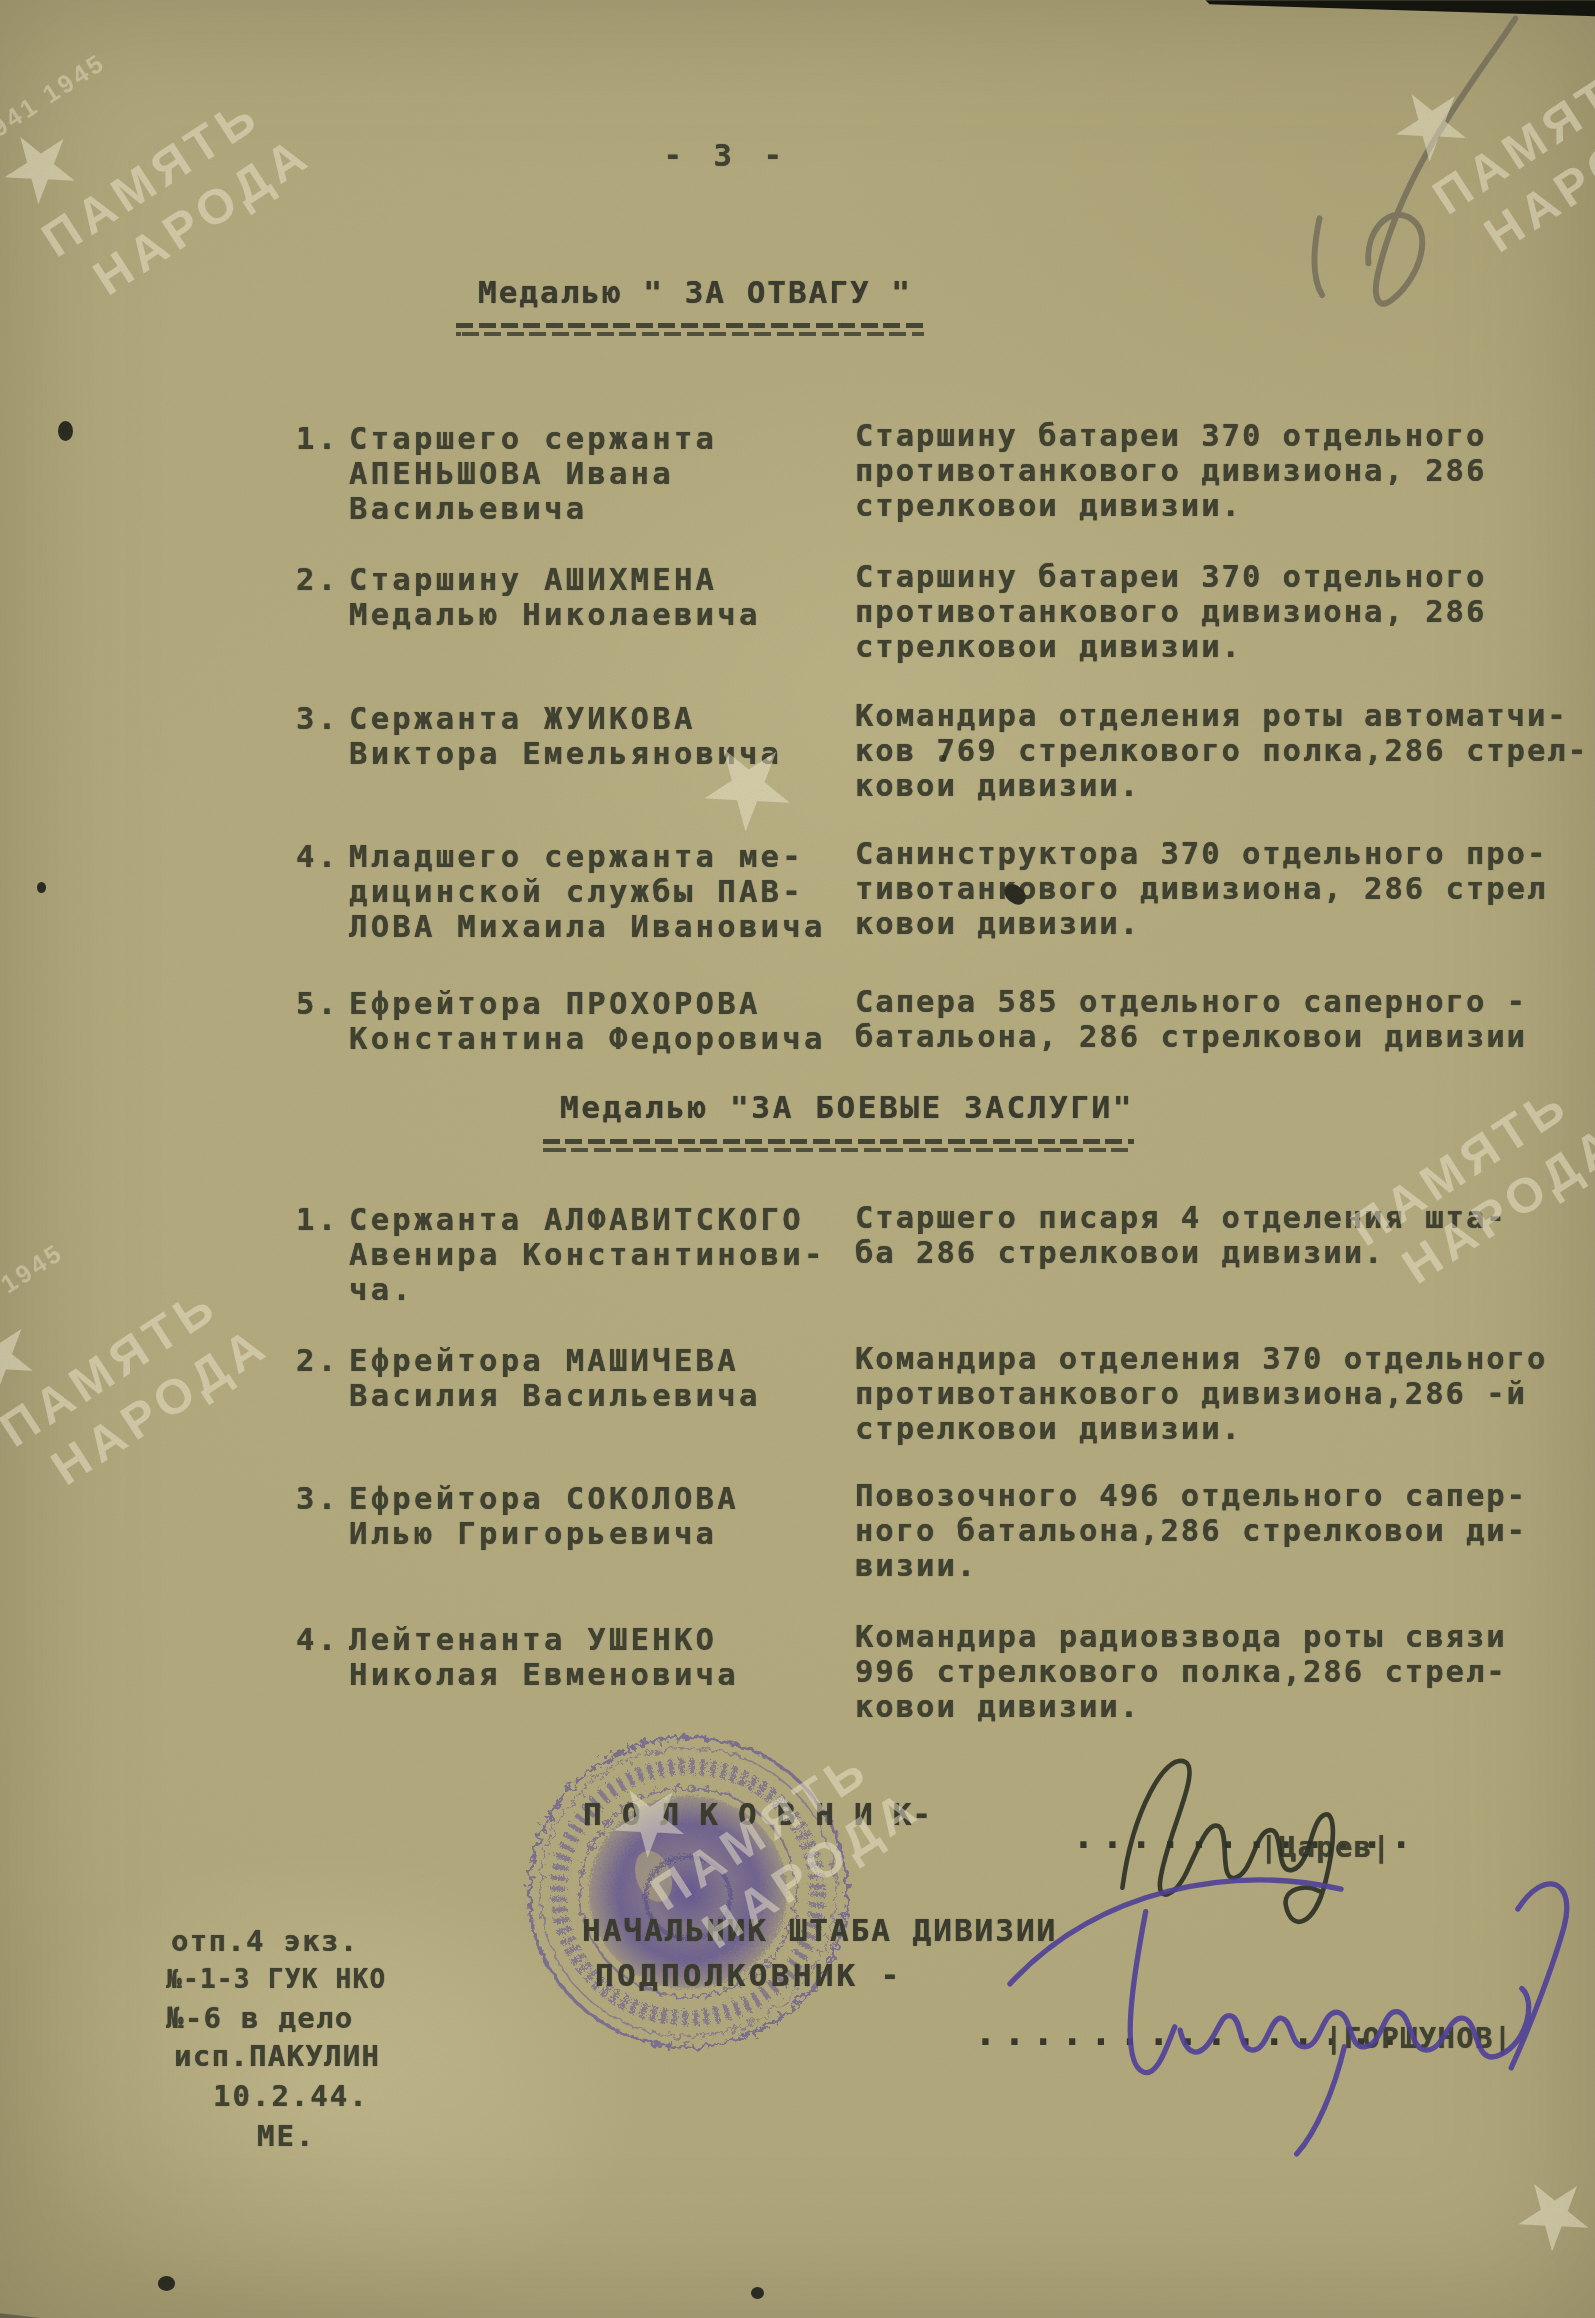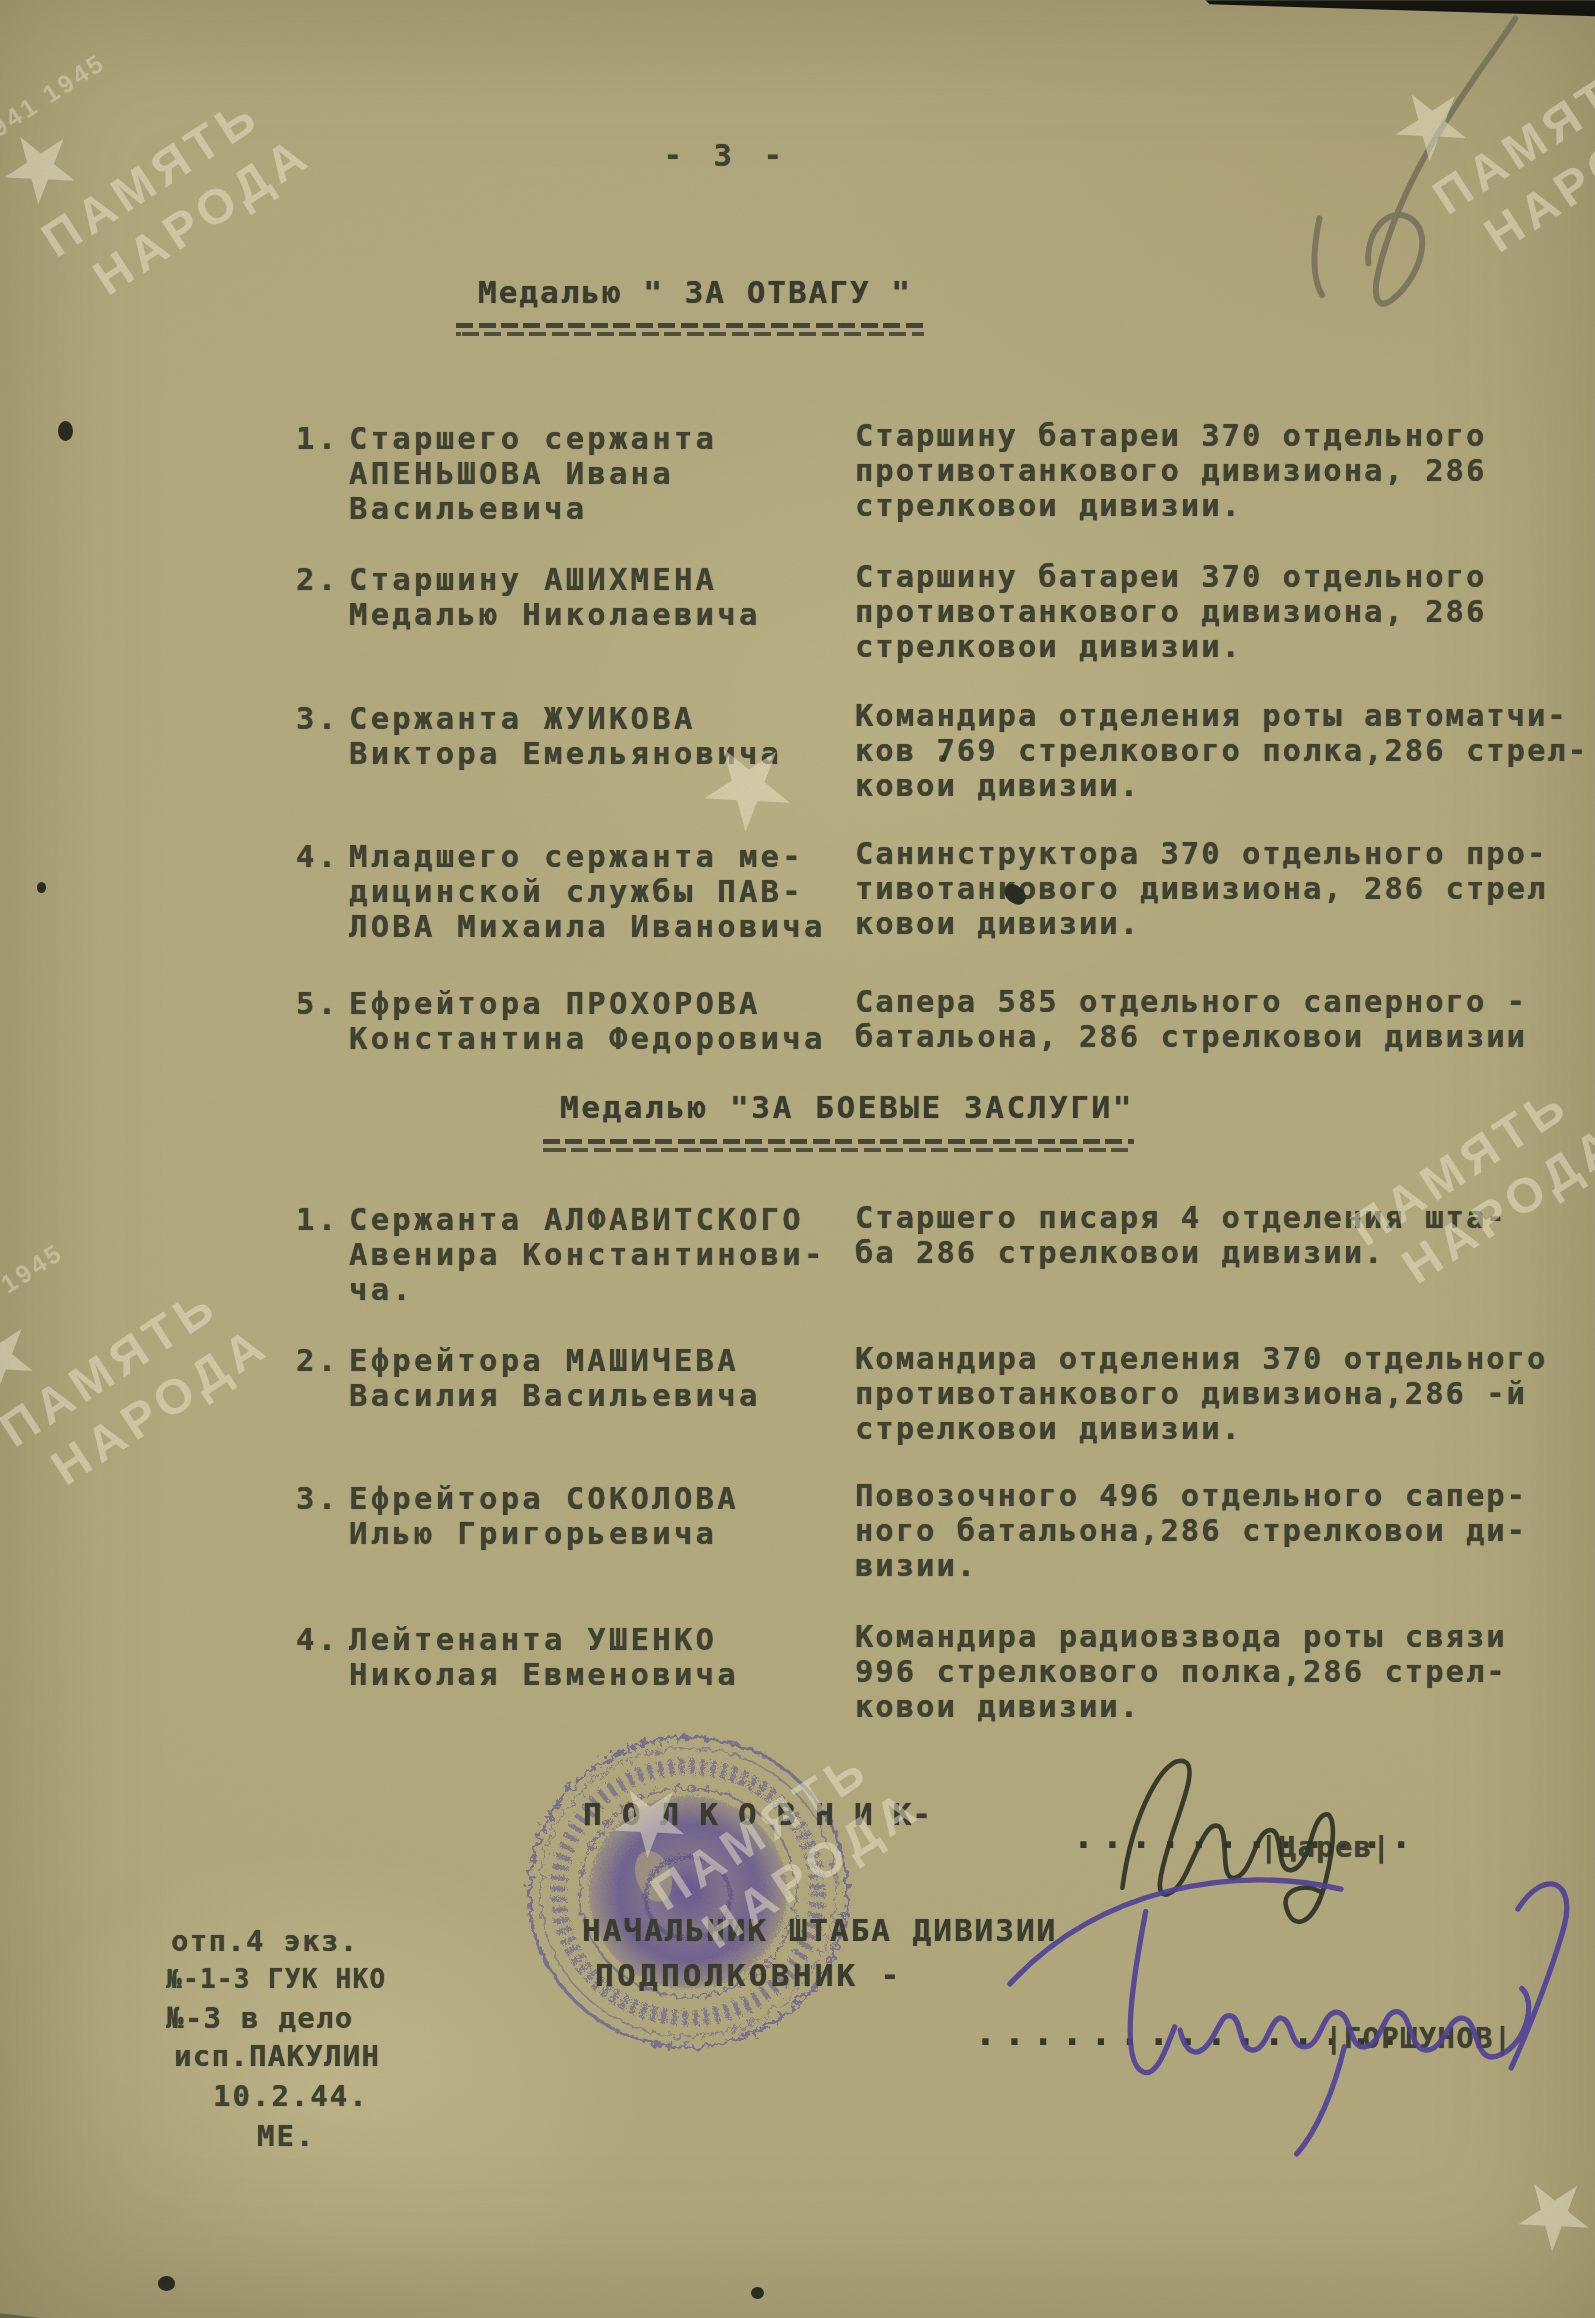--- a/index.html
+++ b/index.html
@@ -218,21 +218,21 @@
       <path d="M 300 96 C 282 190, 260 322, 296 338 C 318 347, 332 298, 344 270"></path>
       <path d="M 352 275 C 360 310, 378 318, 395 295 C 412 272, 415 248, 430 254 C 446 260, 440 305, 462 305 C 484 305, 488 254, 505 257 C 522 260, 518 300, 540 300 C 565 300, 566 245, 590 248 C 612 251, 606 305, 632 300 C 658 295, 658 244, 680 247 C 702 250, 698 305, 724 305 C 752 305, 756 252, 780 257 C 804 262, 795 332, 836 312 C 876 293, 890 232, 868 212"></path>
       <path d="M 600 300 C 585 365, 558 428, 528 462"></path>
       <path d="M 862 92 C 902 30, 950 48, 932 118 C 915 180, 880 270, 852 332"></path>
     </g>
   </svg>
 
   <div>
     <div class="t" style="left:171px;top:1924px;font-size:29px;letter-spacing:1.3px">отп.4 экз.</div>
     <div class="t" style="left:166px;top:1962px;font-size:26px;letter-spacing:1.3px">№-1-3 ГУК НКО</div>
-    <div class="t" style="left:166px;top:2001px;font-size:29px;letter-spacing:1.3px">№-3  в дело</div>
+    <div class="t" style="left:166px;top:2001px;font-size:29px;letter-spacing:1.3px">№-6  в дело</div>
     <div class="t" style="left:174px;top:2039px;font-size:29px;letter-spacing:1.3px">исп.ПАКУЛИН</div>
     <div class="t" style="left:213px;top:2079px;font-size:29px;letter-spacing:2px">10.2.44.</div>
     <div class="t" style="left:257px;top:2119px;font-size:29px;letter-spacing:2px">МЕ.</div>
   </div>
 
   <svg class="sig-svg" style="left:1285px;top:0px;z-index:35" width="278" height="344" viewBox="0 0 420 520">
     <g fill="none" stroke="#6e6856" stroke-width="9" stroke-linecap="round" opacity="0.78">
       <path d="M 348 28 C 290 118, 178 250, 140 415 C 132 452, 142 470, 163 452 C 205 418, 226 348, 186 328 C 155 313, 122 350, 126 398"></path>
       <path d="M 52 330 C 42 378, 40 420, 56 446"></path>
     </g>

